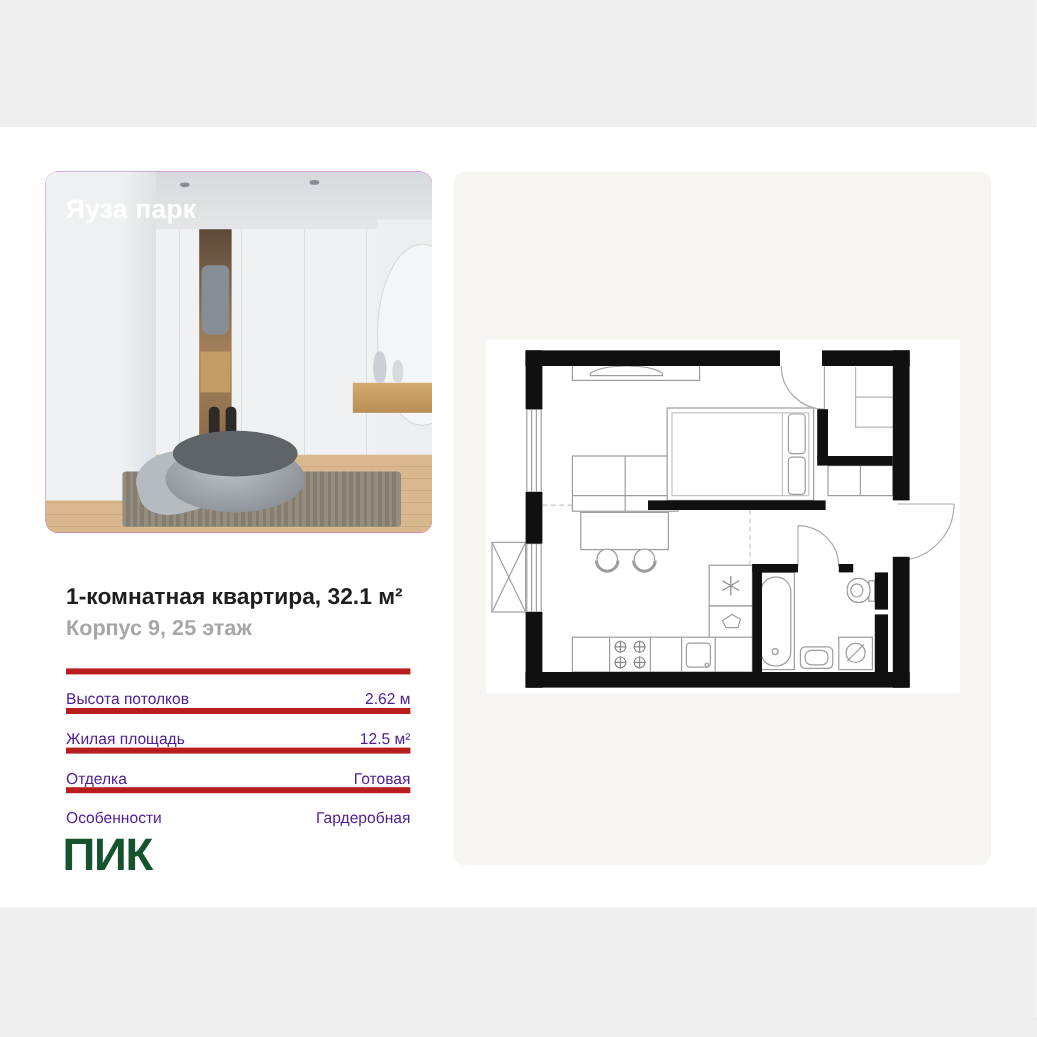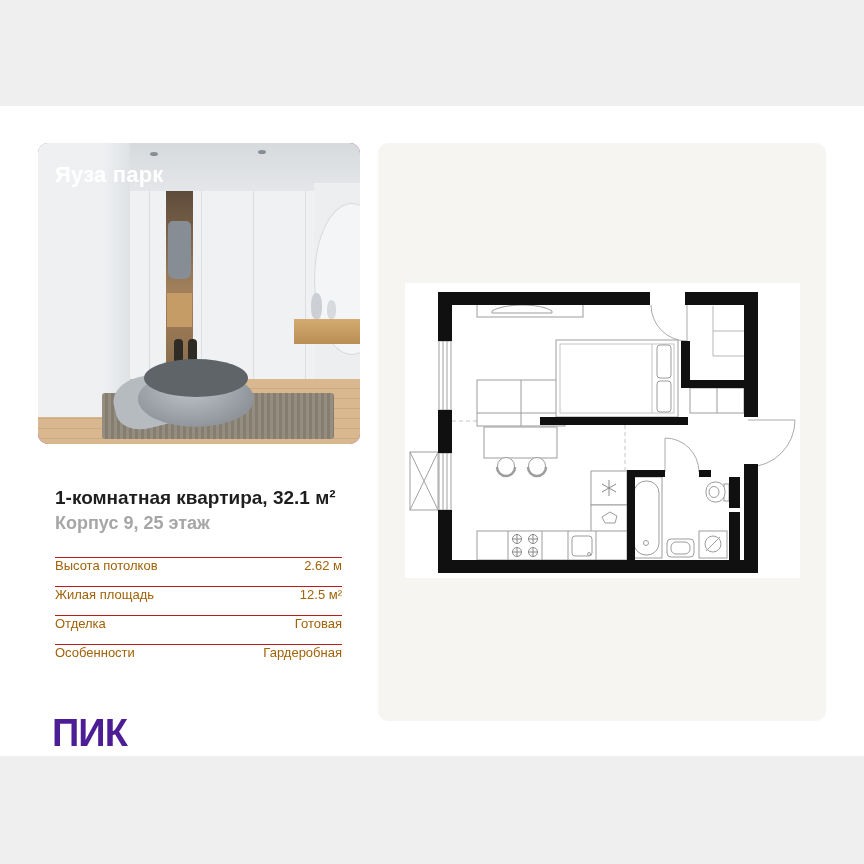--- a/index.html
+++ b/index.html
@@ -31,24 +31,24 @@
   .ph-pouf-base{position:absolute;left:100px;top:228px;width:116px;height:56px;border-radius:50%;background:radial-gradient(ellipse at 45% 30%,#c0c4c9,#8d9399 75%);}
   .ph-pouf-top{position:absolute;left:106px;top:216px;width:104px;height:38px;border-radius:50%;background:#5f6469;}
   .ph-boot{position:absolute;width:9px;height:26px;border-radius:4px 4px 2px 2px;background:#2e2a26;}
   .ph-title{position:absolute;left:17px;top:19px;color:#ffffff;font-size:22px;font-weight:bold;letter-spacing:.2px;}
 
   
   .listing-title{position:absolute;left:55px;top:487px;font-size:19px;font-weight:bold;color:#1e1e1e;}
   .listing-subtitle{position:absolute;left:55px;top:513px;font-size:18px;font-weight:bold;color:#a6a6a6;}
 
   .params{position:absolute;left:55px;top:557px;width:287px;}
-  .param-row{display:flex;justify-content:space-between;align-items:flex-start;height:28px;border-top:1px solid #b91c1c;font-size:13px;color:#a16207;}
+  .param-row{display:flex;justify-content:space-between;align-items:flex-end;height:28px;border-top:5px solid #b91c1c;font-size:13px;color:#4c1d95;}
   .param-value{text-align:right;}
 
-  .pik-logo{position:absolute;left:52px;top:692px;font-size:38px;font-weight:bold;letter-spacing:-1px;color:#4c1d95;margin-top:20px;}
+  .pik-logo{position:absolute;left:52px;top:692px;font-size:38px;font-weight:bold;letter-spacing:-1px;color:#14532d;}
 
   
   .plan-card{position:absolute;left:378px;top:143px;width:448px;height:578px;background:#f6f5f2;border-radius:10px;}
   .plan-paper{position:absolute;left:27px;top:140px;width:395px;height:295px;background:#ffffff;}
   .plan-paper svg{display:block;}
   .smart-btn{position:absolute;left:305px;top:535px;width:134px;height:33px;background:#f0521f;border:none;border-radius:8px;
     color:#ffffff;font-size:13px;font-weight:bold;font-family:"Liberation Sans",sans-serif;cursor:pointer;}
 </style>
 </head>
 <body>

